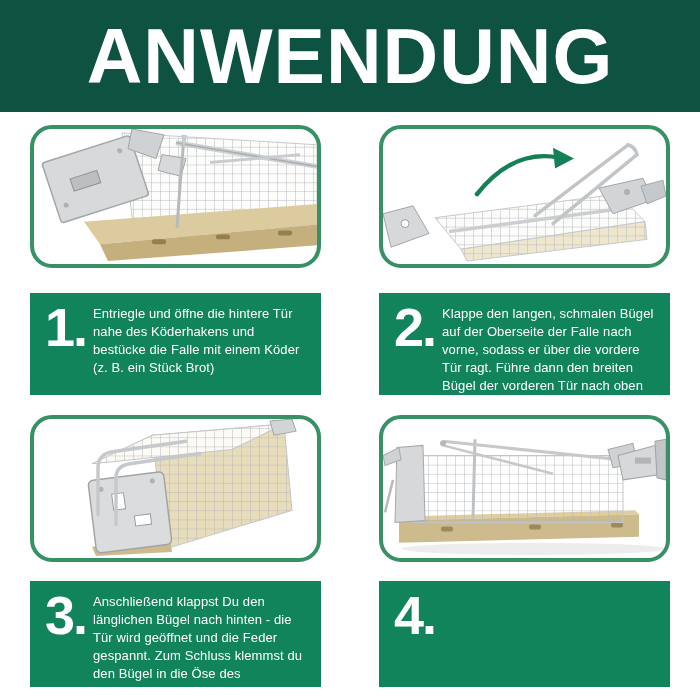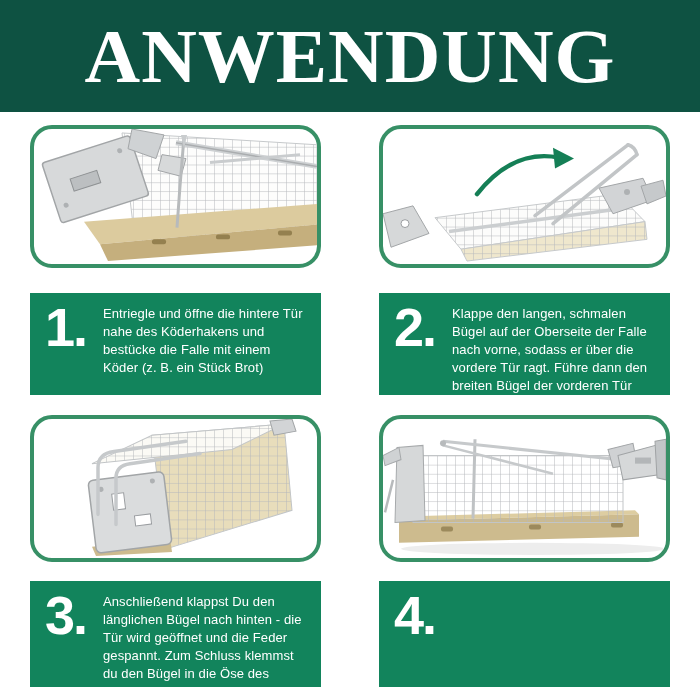--- a/index.html
+++ b/index.html
@@ -7,32 +7,32 @@
     --step_bg:#12845C;
     --panel_border:#379066;
     --arrow:#157F56;
     --page_bg:#FFFFFF;
     --step_text:#FFFFFF;
   }
   *{box-sizing:border-box;margin:0;padding:0;}
   body{font-family:"Liberation Sans",sans-serif;background:#fff;}
   .page{width:700px;height:700px;background:var(--page_bg);overflow:hidden;position:relative;}
   .header{width:700px;height:112px;background:var(--header_bg);display:flex;align-items:center;justify-content:center;}
-  .title{color:#fff;font-size:77px;font-weight:900;letter-spacing:1px;line-height:1;white-space:nowrap;font-family:Liberation Serif, serif;}
+  .title{color:#fff;font-size:77px;font-weight:900;letter-spacing:1px;line-height:1;white-space:nowrap;}
   .content{display:grid;grid-template-columns:1fr 1fr;column-gap:58px;padding:0 30px;}
   .col{display:flex;flex-direction:column;}
   .img-panel{background:#fff;border:4px solid var(--panel_border);border-radius:22px;overflow:hidden;}
   .img-panel.row1{height:143px;margin-top:13px;}
   .img-panel.row2{height:147px;margin-top:20px;}
   .img-panel svg{display:block;width:100%;height:100%;}
   .step-box{background:var(--step_bg);display:flex;align-items:flex-start;padding:11px 12px 10px 15px;}
   .step-box.row1{height:102px;margin-top:25px;}
   .step-box.row2{height:106px;margin-top:19px;}
   .step-num{color:var(--step_text);font-size:54px;font-weight:900;line-height:46px;width:46px;flex:0 0 46px;letter-spacing:-2px;}
-  .step-text{color:var(--step_text);font-size:13px;line-height:18px;letter-spacing:.1px;margin-left:12px;padding-top:1px;}
+  .step-text{color:var(--step_text);font-size:13px;line-height:18px;letter-spacing:.1px;margin-left:2px;padding-top:1px;}
   .arrow-stroke{stroke:var(--arrow);}
   .arrow-fill{fill:var(--arrow);}
 </style>
 </head>
 <body>
 
 <div class="page">
 
   <div class="header">
     <div class="title">ANWENDUNG</div>

